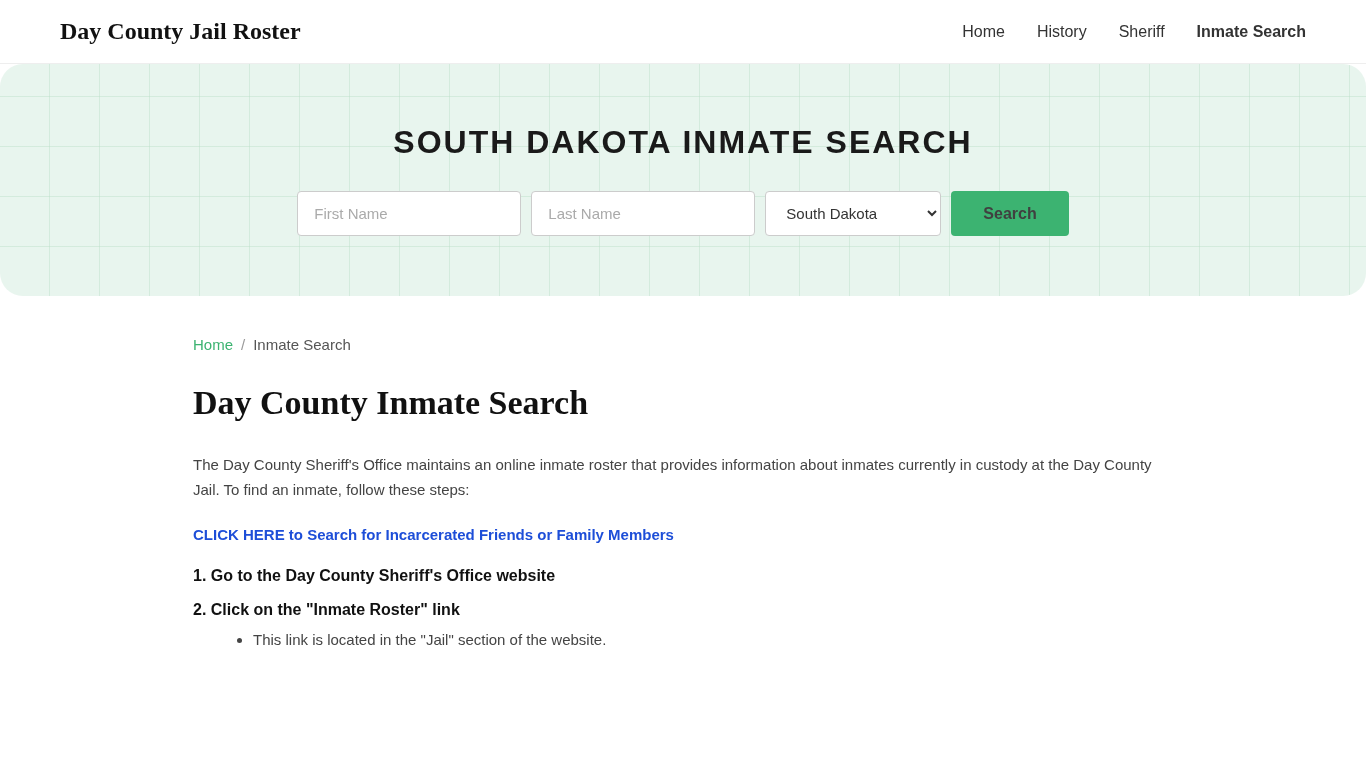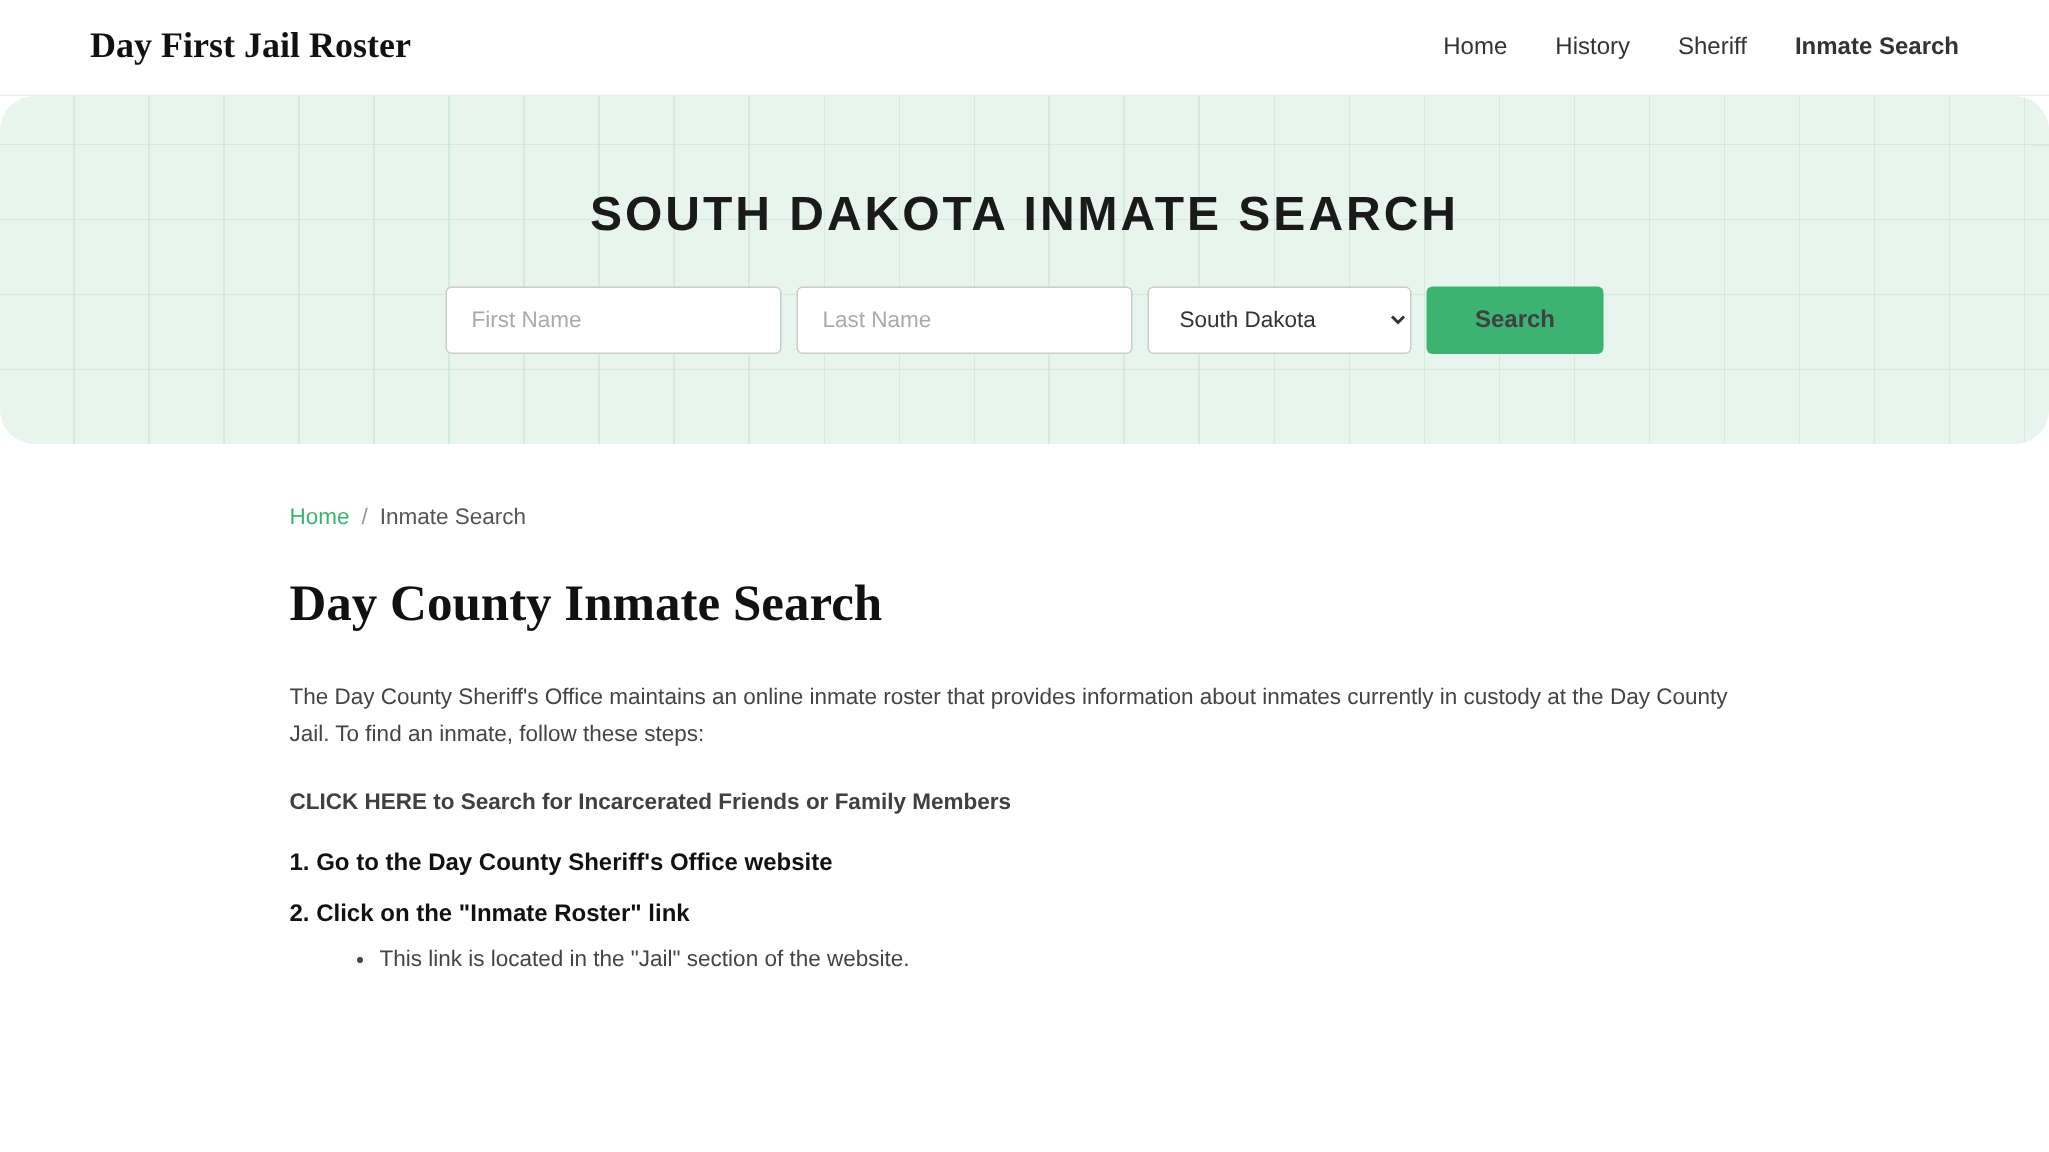--- a/index.html
+++ b/index.html
@@ -157,21 +157,21 @@
     
     .body-text {
       font-family: Arial, sans-serif;
       font-size: 15px;
       line-height: 1.7;
       color: #444;
       margin-bottom: 16px;
     }
 
     .cta-link {
-      color: #404040;
+      color: #1d4ed8;
       text-decoration: none;
       font-family: Arial, sans-serif;
       font-size: 15px;
       font-weight: 600;
       display: block;
       margin-bottom: 24px;
       cursor: pointer;
       margin-top: 23px;
     }
 
@@ -189,21 +189,21 @@
       line-height: 1.7;
       color: #444;
       margin-left: 30px;
       list-style: disc;
     }
   </style>
 </head>
 <body>
 
 <header>
-  <div class="site-title">Day First Jail Roster</div>
+  <div class="site-title">Day County Jail Roster</div>
   <nav>
     <a>Home</a>
     <a>History</a>
     <a>Sheriff</a>
     <a style="font-weight:bold;">Inmate Search</a>
   </nav>
 </header>
 
 <section class="hero">
   <h1>SOUTH DAKOTA INMATE SEARCH</h1>

